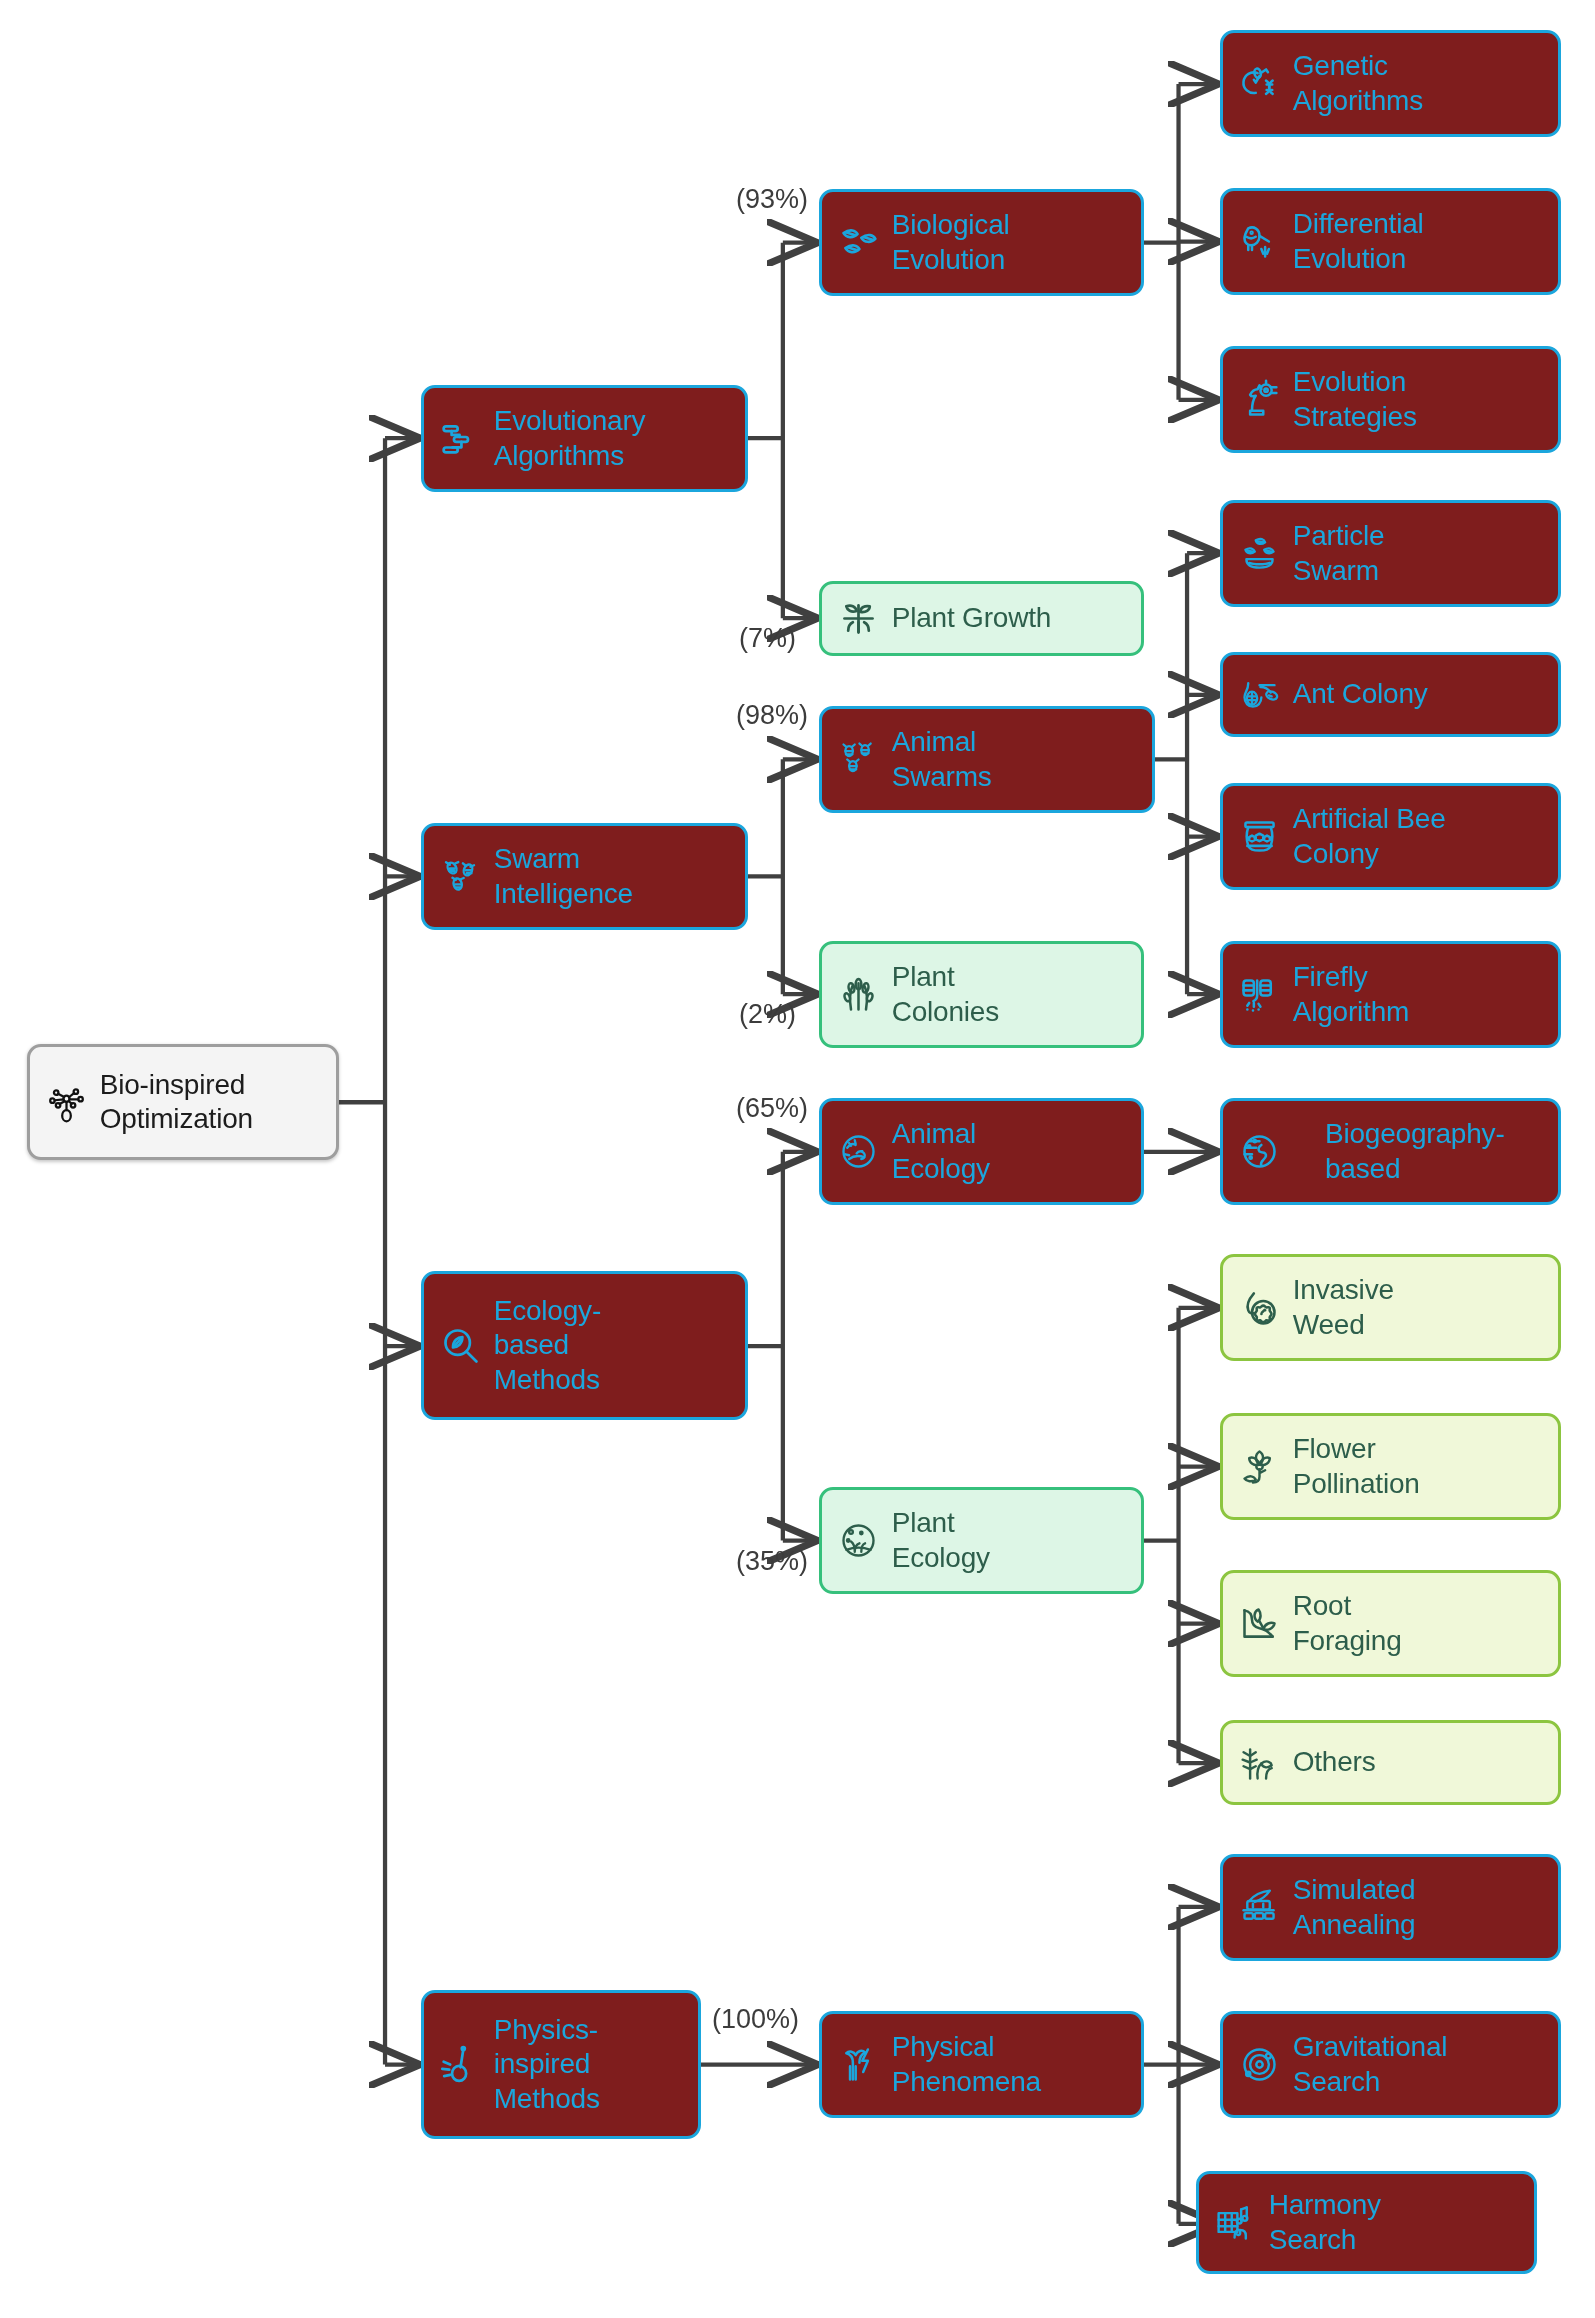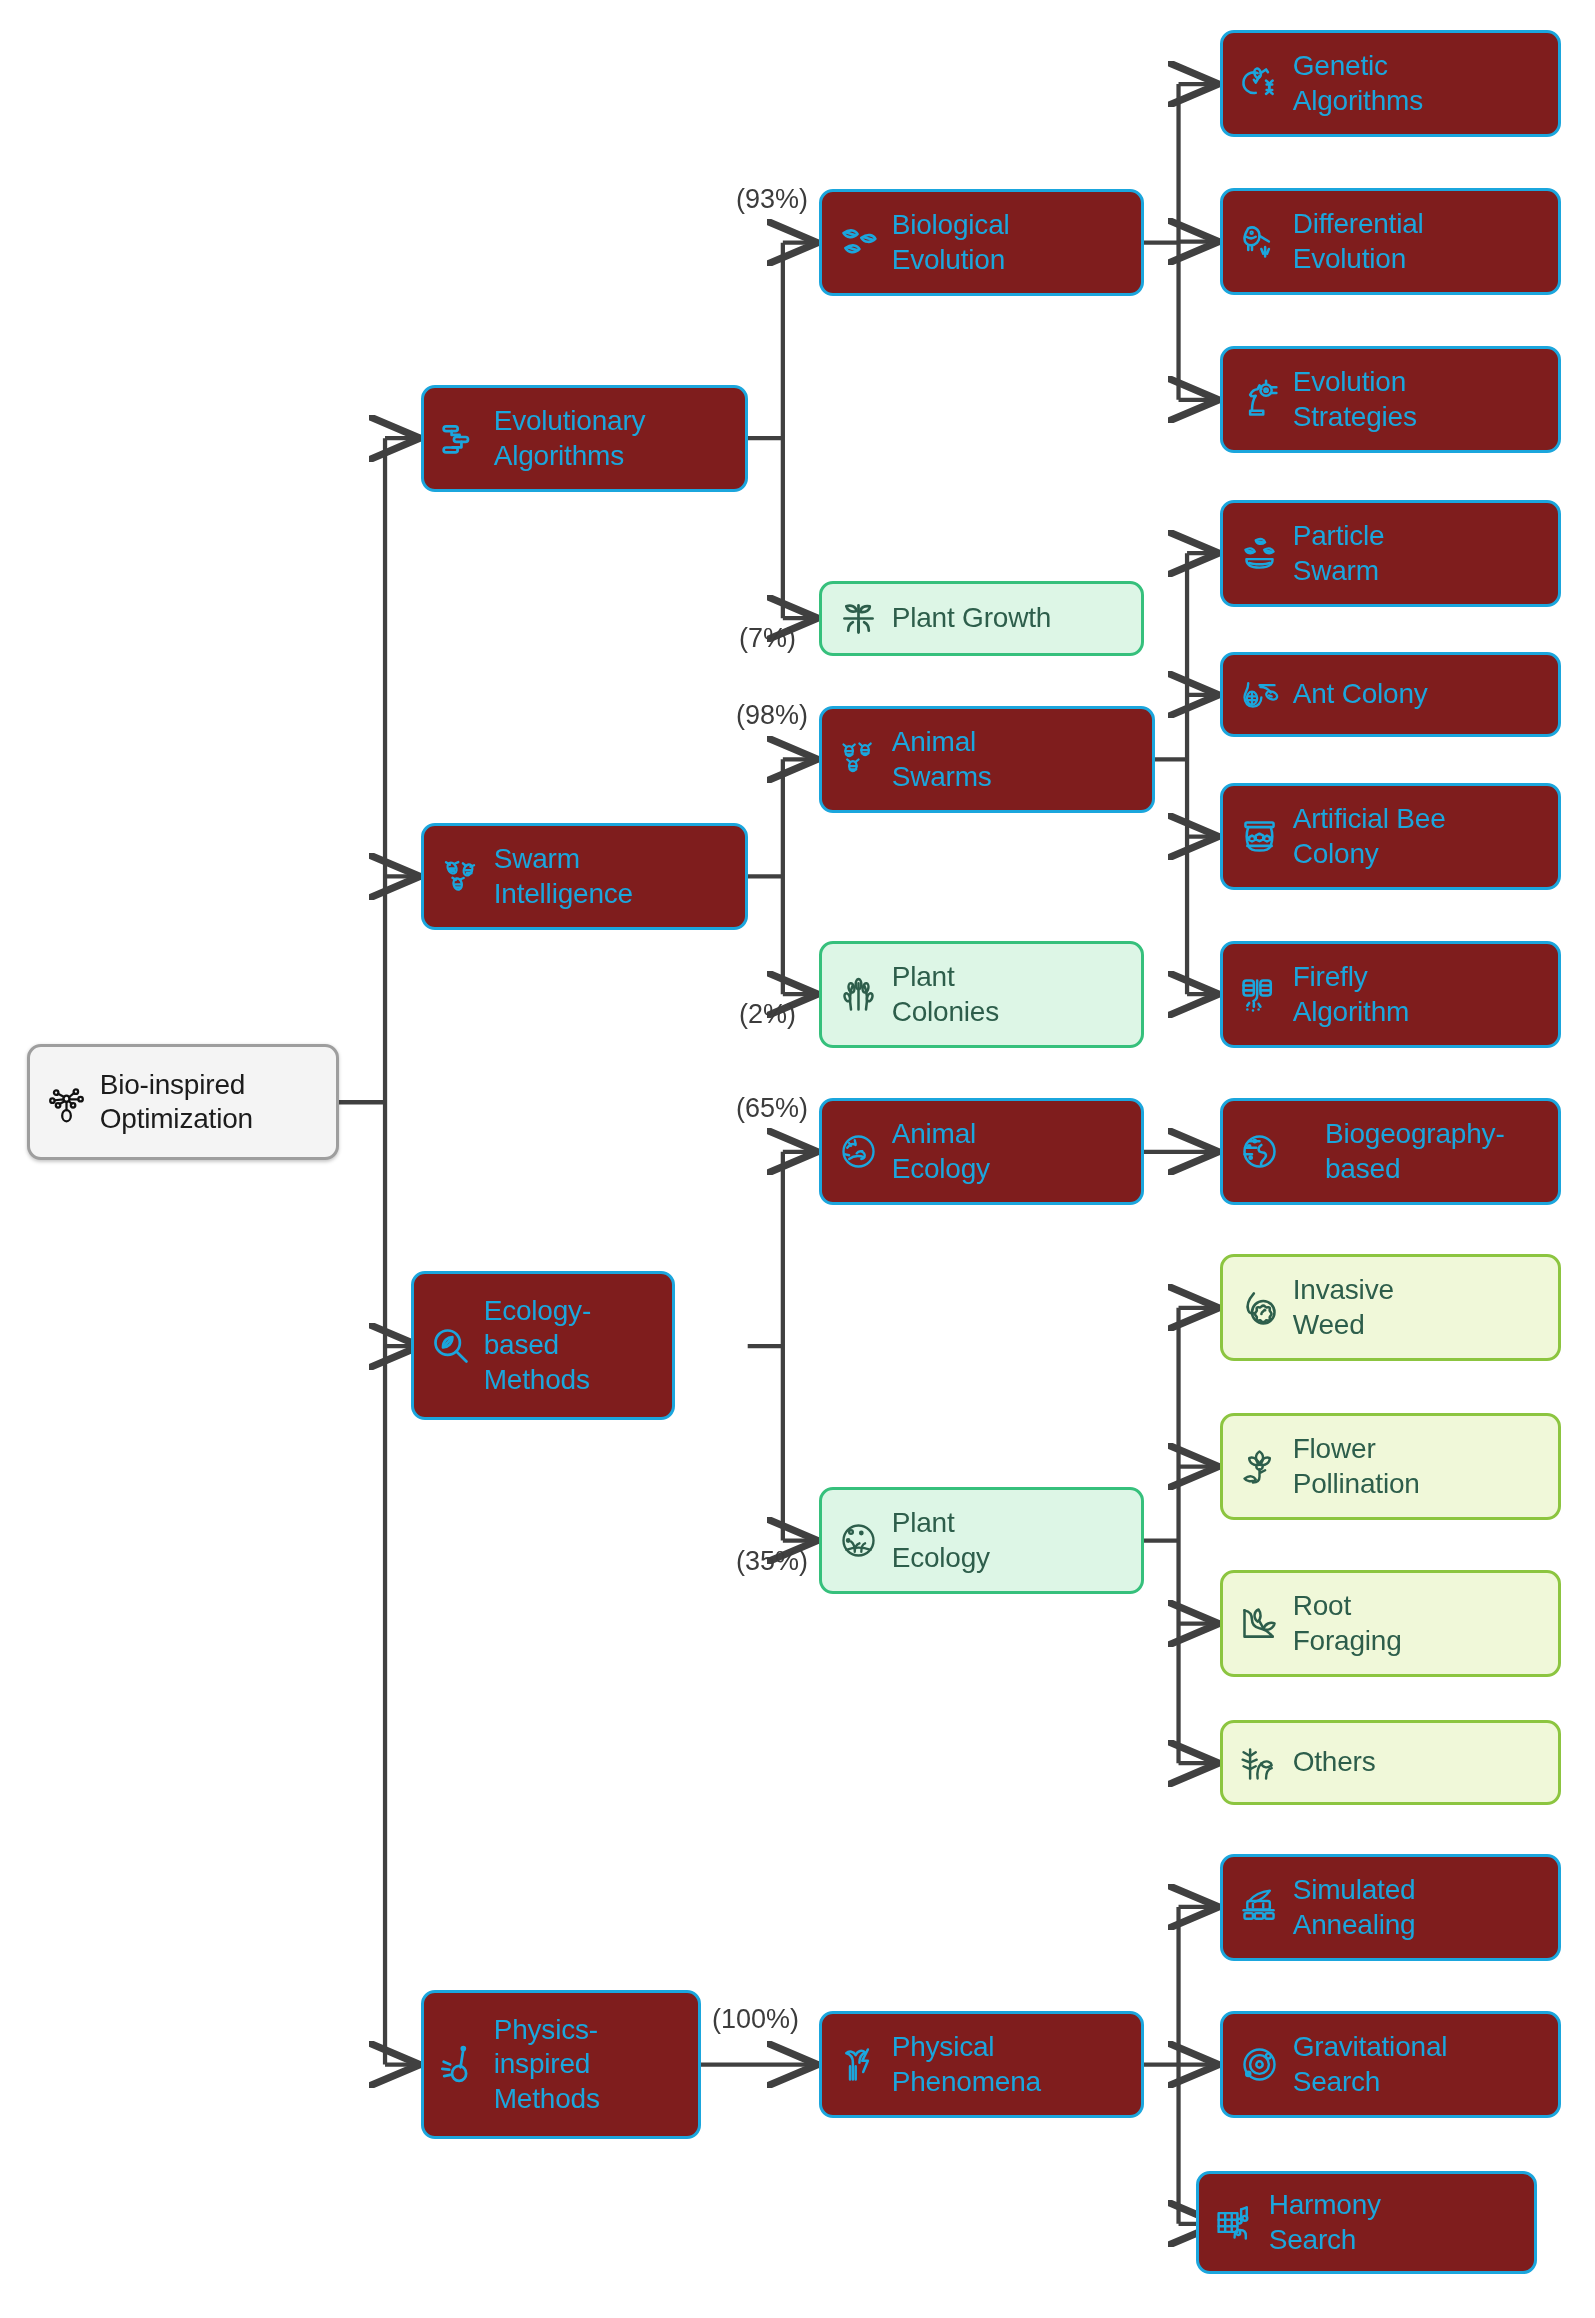--- a/index.html
+++ b/index.html
@@ -133,21 +133,21 @@
         <ellipse cx="32" cy="17" rx="4.3" ry="6" transform="rotate(22 32 17)"></ellipse>
         <path d="M30 12.8 26.6 10M34.6 13.6 38.4 12M29.8 17.4h5M30.6 20.4h5"></path>
         <ellipse cx="21" cy="32" rx="4.3" ry="6" transform="rotate(-14 21 32)"></ellipse>
         <path d="M19 27.6 15.4 25.4M23.6 27.2 27.4 25.6M18.6 32.4h5.2M19 35.6h5"></path>
       </svg>
     </span>
     <span class="lbl">Swarm
 Intelligence</span>
   </div>
 
-  <div class="node blue" style="left:411px;top:1271px;width:264px;height:149px;">
+  <div class="node blue" style="left:421px;top:1271px;width:327px;height:149px;">
     <span class="ico">
       <svg viewBox="0 0 48 48" width="45" height="45" fill="none" stroke="#1ba6dd" stroke-width="2.9" stroke-linecap="round" stroke-linejoin="round">
         <circle cx="21" cy="21" r="13"></circle>
           <path d="M30.6 30.6 41 41"></path>
         <path d="M26 15c0 7-5 11-10 11 0-7 5-11 10-11Z"></path>
           <path d="M16.6 25.4 24.6 16.6"></path>
       </svg>
     </span>
     <span class="lbl">Ecology-
 based

